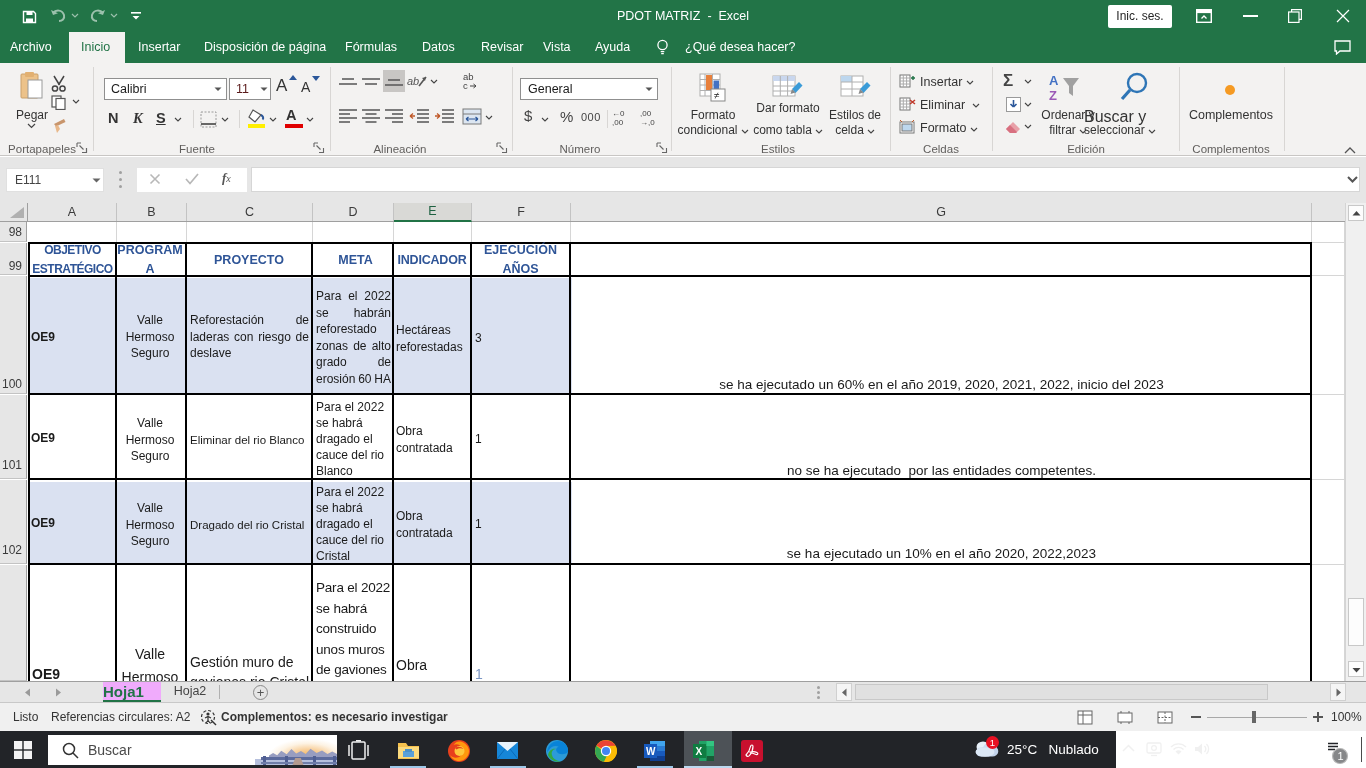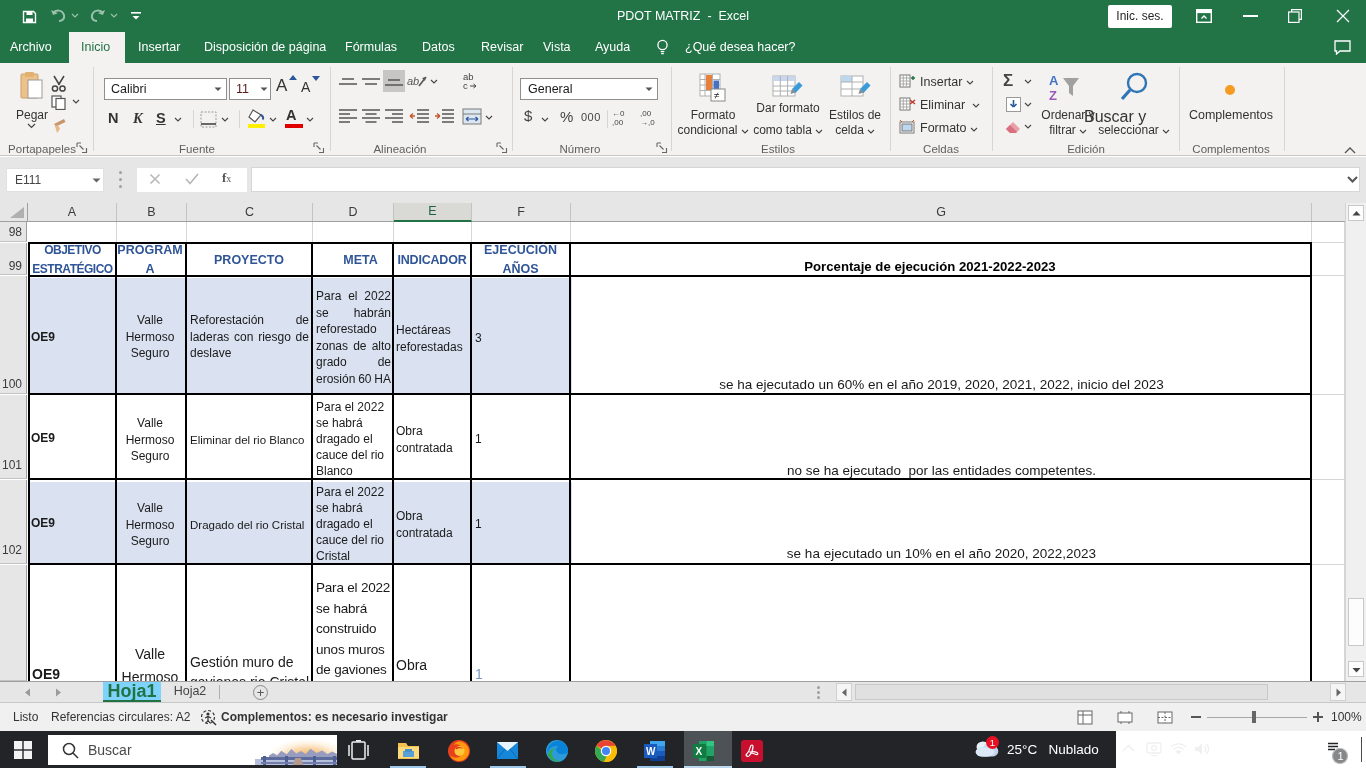--- a/index.html
+++ b/index.html
@@ -364,21 +364,21 @@
     </svg>
   <div class="abs" style="left:1018px;top:45px;width:100px;text-align:center;font-size:12px;color:#333;">Ordenar y</div>
   <div class="abs" style="left:1018px;top:60px;width:100px;text-align:center;font-size:12px;color:#333;">filtrar<svg width="8" height="5" style="margin-left:3px" viewBox="0 0 8 5">
         <path d="M1 1 L4 4 L7 1" fill="none" stroke="#444" stroke-width="1.1"></path>
       </svg></div>
   <svg class="abs" style="left:1118px;top:8px" width="32" height="32" viewBox="0 0 32 32">
       <circle cx="19" cy="12" r="9" fill="none" stroke="#2e75b6" stroke-width="2.4"></circle>
       <path d="M12 19 L4 28" stroke="#2e75b6" stroke-width="3.2"></path>
     </svg>
   <div class="abs" style="left:1084px;top:45px;width:100px;text-align:left;font-size:16px;color:#333;">Buscar y</div>
-  <div class="abs" style="left:1084px;top:60px;width:100px;text-align:center;font-size:12px;color:#333;">seleccionar<svg width="8" height="5" style="margin-left:3px" viewBox="0 0 8 5">
+  <div class="abs" style="left:1084px;top:60px;width:100px;font-size:12px;color:#333;">seleccionar<svg width="8" height="5" style="margin-left:3px" viewBox="0 0 8 5">
         <path d="M1 1 L4 4 L7 1" fill="none" stroke="#444" stroke-width="1.1"></path>
       </svg></div>
 
   <div class="abs" style="left:1225px;top:22px;width:10px;height:10px;border-radius:50%;background:#f59a23;"></div>
   <div class="abs" style="left:1181px;top:45px;width:100px;text-align:center;font-size:12.5px;color:#333;">Complementos</div>
 </div>
 <div class="abs" id="fbar">
   <div class="abs" style="left:6px;top:11px;width:98px;height:24px;background:#fff;border:1px solid #e0e0e0;font-size:12px;color:#444;line-height:22px;padding-left:8px;">E111</div>
   <svg class="abs" style="left:92px;top:21px" width="9" height="5" viewBox="0 0 9 5">
       <path d="M0.5 0.5 L4.5 4.5 L8.5 0.5" fill="#666"></path>
@@ -386,21 +386,21 @@
   <div class="abs" style="left:119px;top:14px;width:3px;height:3px;background:#a0a0a0;border-radius:50%;"></div>
   <div class="abs" style="left:119px;top:21px;width:3px;height:3px;background:#a0a0a0;border-radius:50%;"></div>
   <div class="abs" style="left:119px;top:28px;width:3px;height:3px;background:#a0a0a0;border-radius:50%;"></div>
   <div class="abs" style="left:137px;top:11px;width:110px;height:24px;background:#fff;"></div>
   <svg class="abs" style="left:149px;top:16px" width="12" height="12" viewBox="0 0 12 12">
       <path d="M1.5 1.5 L10.5 10.5 M10.5 1.5 L1.5 10.5" stroke="#b8b8b8" stroke-width="1.6"></path>
     </svg>
   <svg class="abs" style="left:185px;top:16px" width="14" height="12" viewBox="0 0 14 12">
       <path d="M1 6 L5 10.5 L13 1" fill="none" stroke="#b8b8b8" stroke-width="1.7"></path>
     </svg>
-  <div class="abs" style="left:222px;top:13px;font-size:13px;font-family:'Liberation Serif',serif;color:#555;"><b>f</b><span style="font-size:10px;">x</span></div>
+  <div class="abs" style="left:222px;top:13px;font-size:13px;font-style:italic;font-family:'Liberation Serif',serif;color:#555;"><b>f</b><span style="font-size:10px;">x</span></div>
   <div class="abs" style="left:251px;top:10px;width:1109px;height:25px;background:#fff;border:1px solid #d6d6d6;"></div>
   <svg class="abs" style="left:1347px;top:19px" width="11" height="7" viewBox="0 0 11 7">
       <path d="M1 1 L5.5 5.5 L10 1" fill="none" stroke="#555" stroke-width="2"></path>
     </svg>
 </div>
 <div class="abs" id="colhdr">
   <div class="abs" style="left:0;top:0;width:28px;height:18px;border-right:1px solid #9f9f9f;"><svg width="28" height="18">
         <path d="M24 4 L24 15 L10 15 Z" fill="#b0b0b0"></path>
       </svg></div>
   <div class="colcell" style="left:28px;width:89px;">A</div>
@@ -450,24 +450,23 @@
   <div class="bl-v" style="left:185px;top:20px;height:439px;"></div>
   <div class="bl-v" style="left:311px;top:20px;height:439px;"></div>
   <div class="bl-v" style="left:392px;top:20px;height:439px;"></div>
   <div class="bl-v" style="left:470px;top:20px;height:439px;"></div>
   <div class="bl-v" style="left:569px;top:20px;height:439px;"></div>
   <div class="bl-v" style="left:1310px;top:20px;height:439px;"></div>
 
   <div class="cell hd" style="left:30px;top:19px;width:85px;font-size:12px;letter-spacing:-0.5px;">OBJETIVO ESTRATÉGICO</div>
   <div class="cell hd" style="left:117px;top:19px;width:66px;">PROGRAM A</div>
   <div class="cell hd" style="left:187px;top:29px;width:124px;">PROYECTO</div>
-  <div class="cell hd" style="left:313px;top:29px;width:95px;">META</div>
+  <div class="cell hd" style="left:313px;top:29px;width:85px;">META</div>
   <div class="cell hd" style="left:394px;top:29px;width:76px;letter-spacing:-0.2px;">INDICADOR</div>
   <div class="cell hd" style="left:472px;top:19px;width:97px;">EJECUCIÓN AÑOS</div>
-  <div class="cell" style="left:572px;top:37px;width:716px;text-align:center;font-weight:bold;font-size:13.2px;color:#000;">Porcentaje de ejecución 2021-2022-2023</div>
 
   <div class="cell" style="left:31px;top:107px;width:80px;font-weight:bold;">OE9</div>
   <div class="cell" style="left:117px;top:90px;width:66px;text-align:center;">Valle<br>Hermoso<br>Seguro</div>
   <div class="cell" style="left:190px;top:90px;width:119px;">
     <div style="display:flex;justify-content:space-between;">
         <span>Reforestación</span>
         <span>de</span>
       </div>
     <div style="display:flex;justify-content:space-between;">
         <span>laderas</span>
@@ -541,21 +540,21 @@
       <path d="M0.5 1 L4.5 5.5 L8.5 1 Z" fill="#444"></path>
     </svg>
 </div>
 <div class="abs" id="sheettabs">
   <svg class="abs" style="left:23px;top:6px" width="9" height="9" viewBox="0 0 9 9">
       <path d="M7 0.5 L2 4.5 L7 8.5 Z" fill="#9a9a9a"></path>
     </svg>
   <svg class="abs" style="left:54px;top:6px" width="9" height="9" viewBox="0 0 9 9">
       <path d="M2 0.5 L7 4.5 L2 8.5 Z" fill="#9a9a9a"></path>
     </svg>
-  <div class="abs" style="left:103px;top:0;width:58px;height:20px;background:#7dd3fc;border-bottom:2px solid #217346;text-align:center;font-size:18px;font-weight:bold;color:#217346;line-height:19px;">Hoja1</div>
+  <div class="abs" style="left:103px;top:0;width:58px;height:20px;background:#f0abfc;border-bottom:2px solid #217346;text-align:left;font-size:15px;font-weight:bold;color:#217346;line-height:19px;">Hoja1</div>
   <div class="abs" style="left:161px;top:0;width:58px;height:20px;text-align:center;font-size:12.5px;color:#444;line-height:19px;">Hoja2</div>
   <div class="abs" style="left:219px;top:3px;width:1px;height:14px;background:#b0b0b0;"></div>
   <div class="abs" style="left:253px;top:3px;width:15px;height:15px;border:1px solid #8a8a8a;border-radius:50%;color:#555;font-size:13px;line-height:13px;text-align:center;">+</div>
 
   <div class="abs" style="left:817px;top:4px;width:3px;height:3px;background:#a0a0a0;border-radius:50%;"></div>
   <div class="abs" style="left:817px;top:9px;width:3px;height:3px;background:#a0a0a0;border-radius:50%;"></div>
   <div class="abs" style="left:817px;top:14px;width:3px;height:3px;background:#a0a0a0;border-radius:50%;"></div>
   <div class="abs" style="left:836px;top:1px;width:16px;height:18px;background:#f5f5f5;border:1px solid #d0d0d0;"></div>
   <svg class="abs" style="left:841px;top:6px" width="7" height="9" viewBox="0 0 7 9">
       <path d="M5.5 0.5 L1 4.5 L5.5 8.5 Z" fill="#666"></path>

